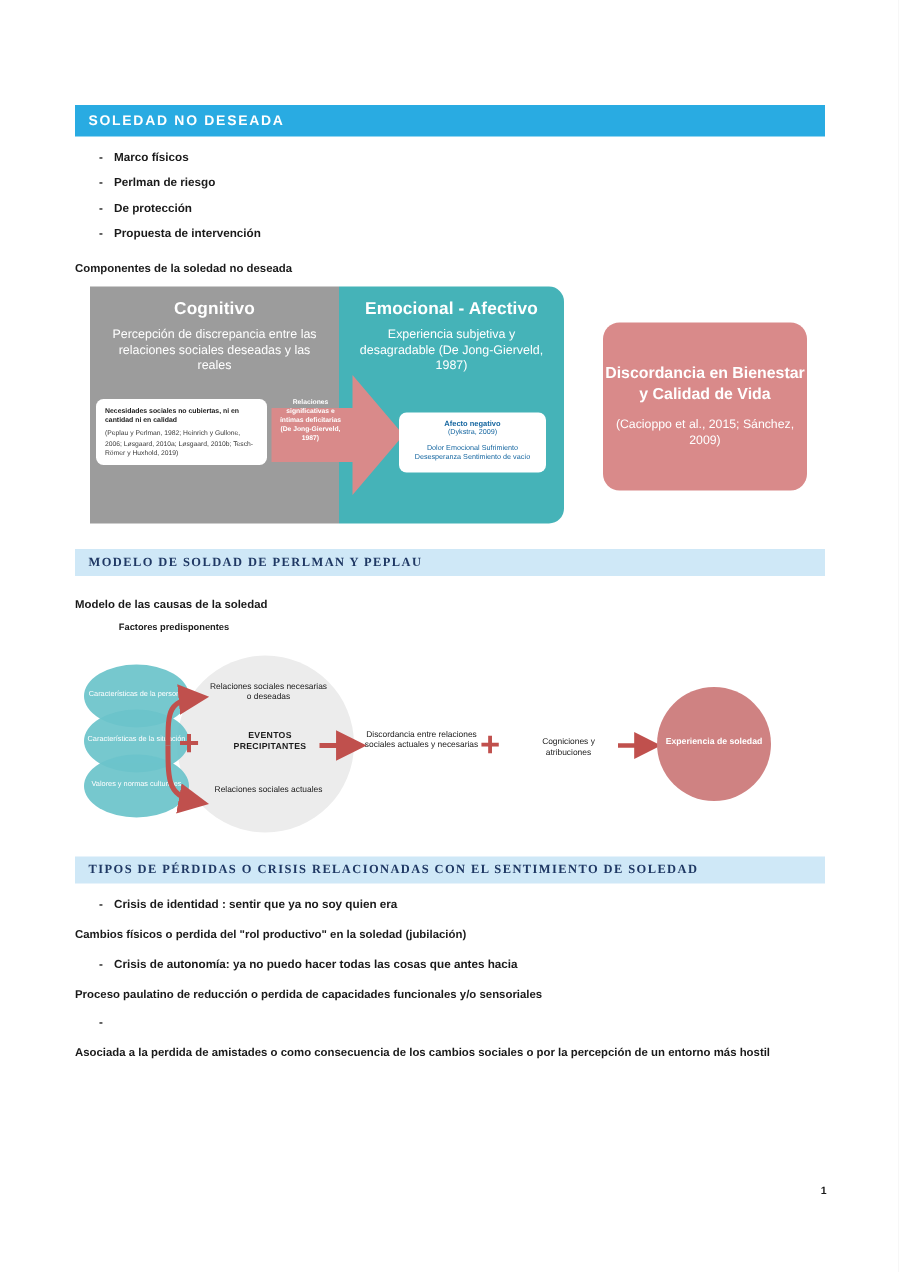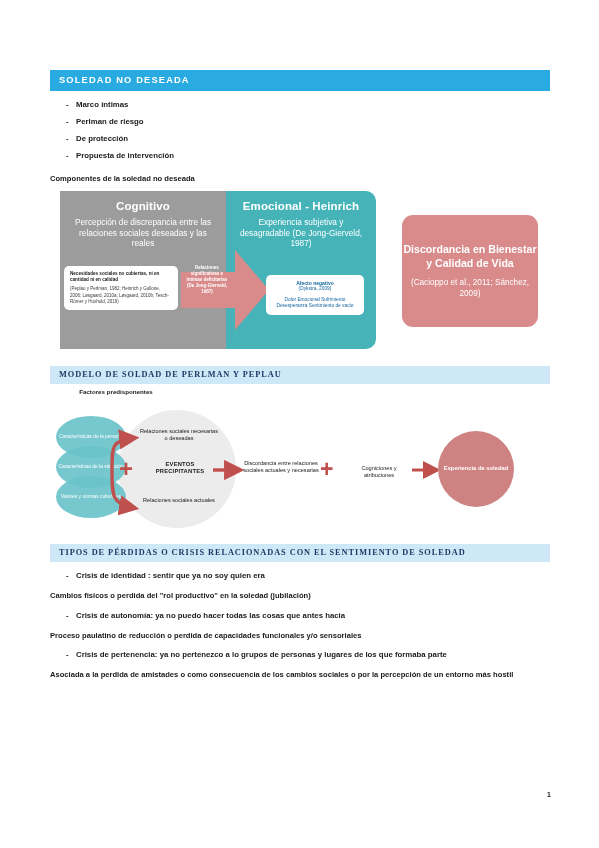--- a/index.html
+++ b/index.html
@@ -154,21 +154,21 @@
 <body>
 
 <div class="page">
   <div class="content">
 
     <div class="hdr-primary">SOLEDAD NO DESEADA</div>
 
     <ul class="bullets">
       <li>
           <span class="dash">-</span>
-          <span>Marco íntimas</span>
+          <span>Marco físicos</span>
         </li>
       <li>
           <span class="dash">-</span>
           <span>Perlman de riesgo</span>
         </li>
       <li>
           <span class="dash">-</span>
           <span>De protección</span>
         </li>
       <li>
@@ -180,21 +180,21 @@
     <div class="caption">Componentes de la soledad no deseada</div>
 
     <div class="diagram1">
 
       <div class="d1-gray">
         <div class="d1-title">Cognitivo</div>
         <div class="d1-sub">Percepción de discrepancia entre las relaciones sociales deseadas y las reales</div>
       </div>
 
       <div class="d1-teal">
-        <div class="d1-title">Emocional - Heinrich</div>
+        <div class="d1-title">Emocional - Afectivo</div>
         <div class="d1-sub">Experiencia subjetiva y desagradable (De Jong-Gierveld, 1987)</div>
       </div>
 
       <div class="d1-white-box d1-box-left">
         <div class="bt">Necesidades sociales no cubiertas, ni en cantidad ni en calidad</div>
         <div class="bc">(Peplau y Perlman, 1982; Heinrich y Gullone, 2006; Løsgaard, 2010a; Løsgaard, 2010b; Tesch-Römer y Huxhold, 2019)</div>
       </div>
 
       <div class="d1-arrow">
         <svg width="92" height="85" viewBox="0 0 92 85">
@@ -204,25 +204,26 @@
       <div class="d1-arrow-text">Relaciones significativas e íntimas deficitarias (De Jong-Gierveld, 1987)</div>
 
       <div class="d1-white-box d1-box-right">
         <div class="rt">Afecto negativo</div>
         <div class="rc">(Dykstra, 2009)</div>
         <div class="rlist">Dolor Emocional Sufrimiento Desesperanza Sentimiento de vacío</div>
       </div>
 
       <div class="d1-pink">
         <div class="pt">Discordancia en Bienestar y Calidad de Vida</div>
-        <div class="pc">(Cacioppo et al., 2011; Sánchez, 2009)</div>
+        <div class="pc">(Cacioppo et al., 2015; Sánchez, 2009)</div>
       </div>
     </div>
 
     <div class="hdr-light" style="margin-top:12px;">MODELO DE SOLDAD DE PERLMAN Y PEPLAU</div>
+    <div class="caption">Modelo de las causas de la soledad</div>
 
     <div class="diagram2">
       <div class="lbl-factores">Factores predisponentes</div>
 
       <div class="d2-gray-circle"></div>
 
       <div class="d2-ell ell1">Características de la persona</div>
       <div class="d2-ell ell2">Características de la situación</div>
       <div class="d2-ell ell3">Valores y normas culturales</div>
 
@@ -264,21 +265,20 @@
       <li>
           <span class="dash">-</span>
           <span>Crisis de autonomía: ya no puedo hacer todas las cosas que antes hacia</span>
         </li>
     </ul>
     <div class="para">Proceso paulatino de reducción o perdida de capacidades funcionales y/o sensoriales</div>
 
     <ul class="bullets">
       <li>
           <span class="dash">-</span>
-          <span>Crisis de pertenencia: ya no pertenezco a lo grupos de personas y lugares de los que formaba parte</span>
         </li>
     </ul>
     <div class="para">Asociada a la perdida de amistades o como consecuencia de los cambios sociales o por la percepción de un entorno más hostil</div>
 
   </div>
 
   <div class="pagenum">1</div>
 </div>
 
 </body></html>

